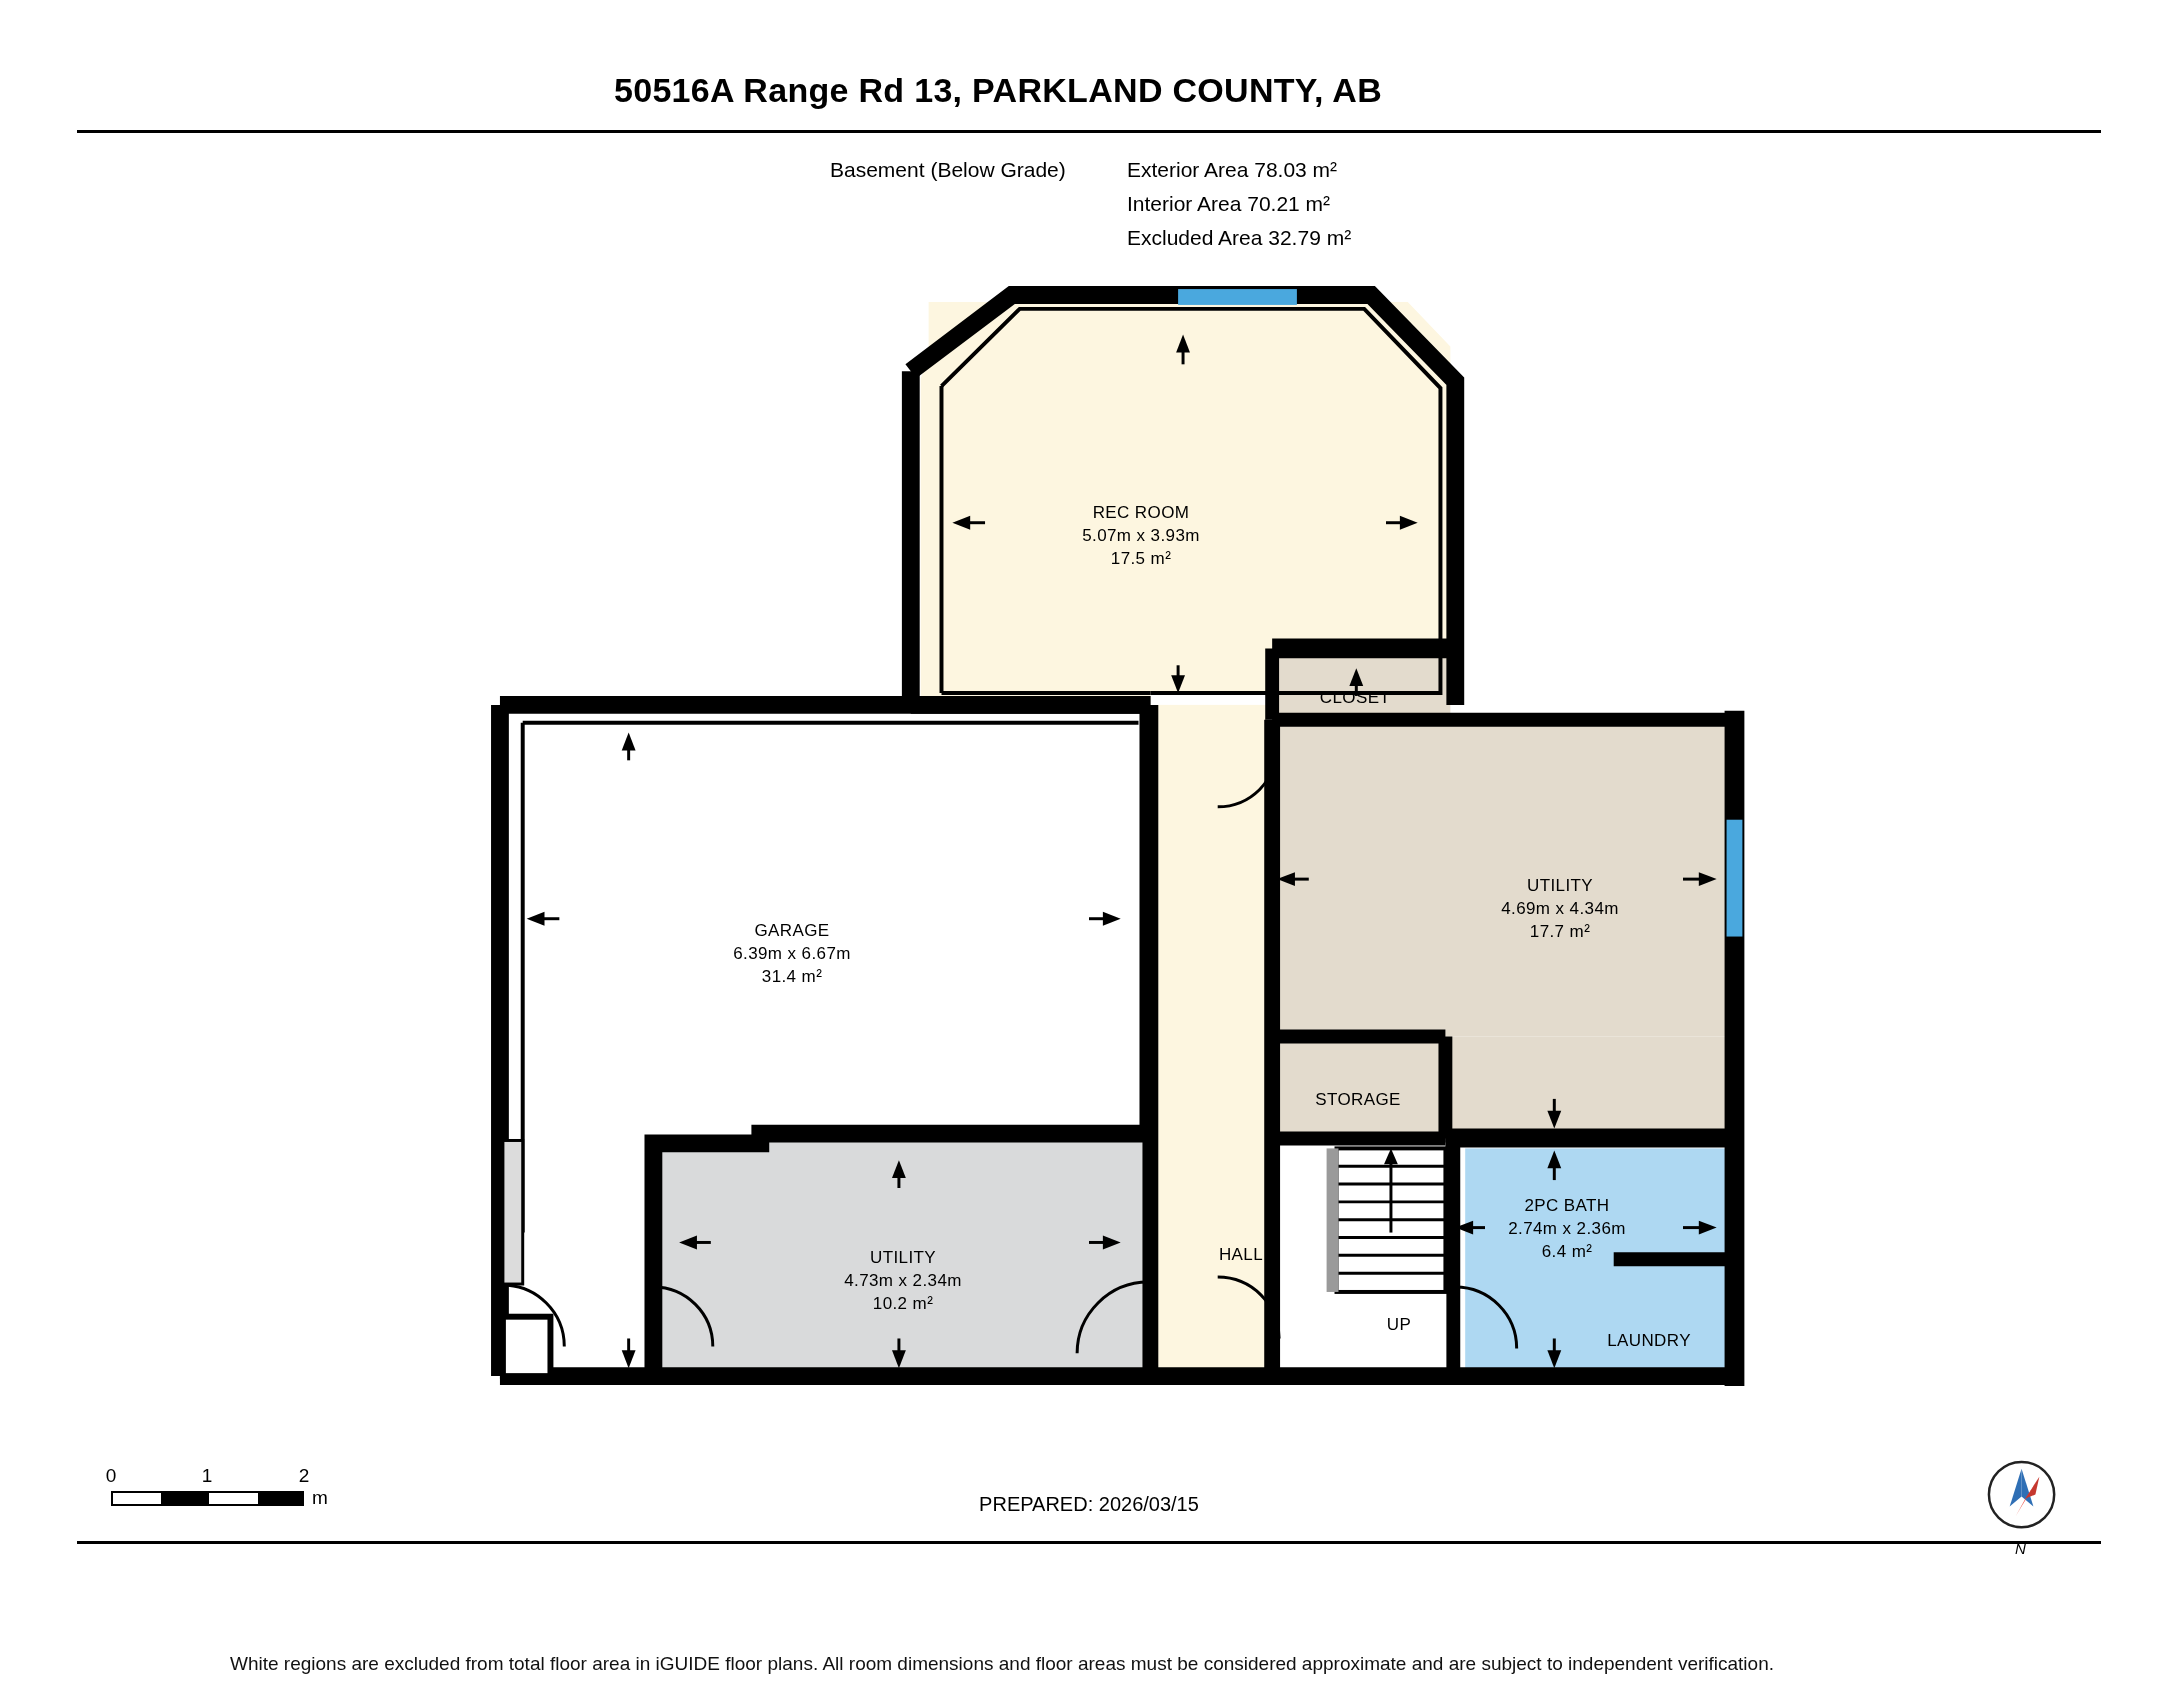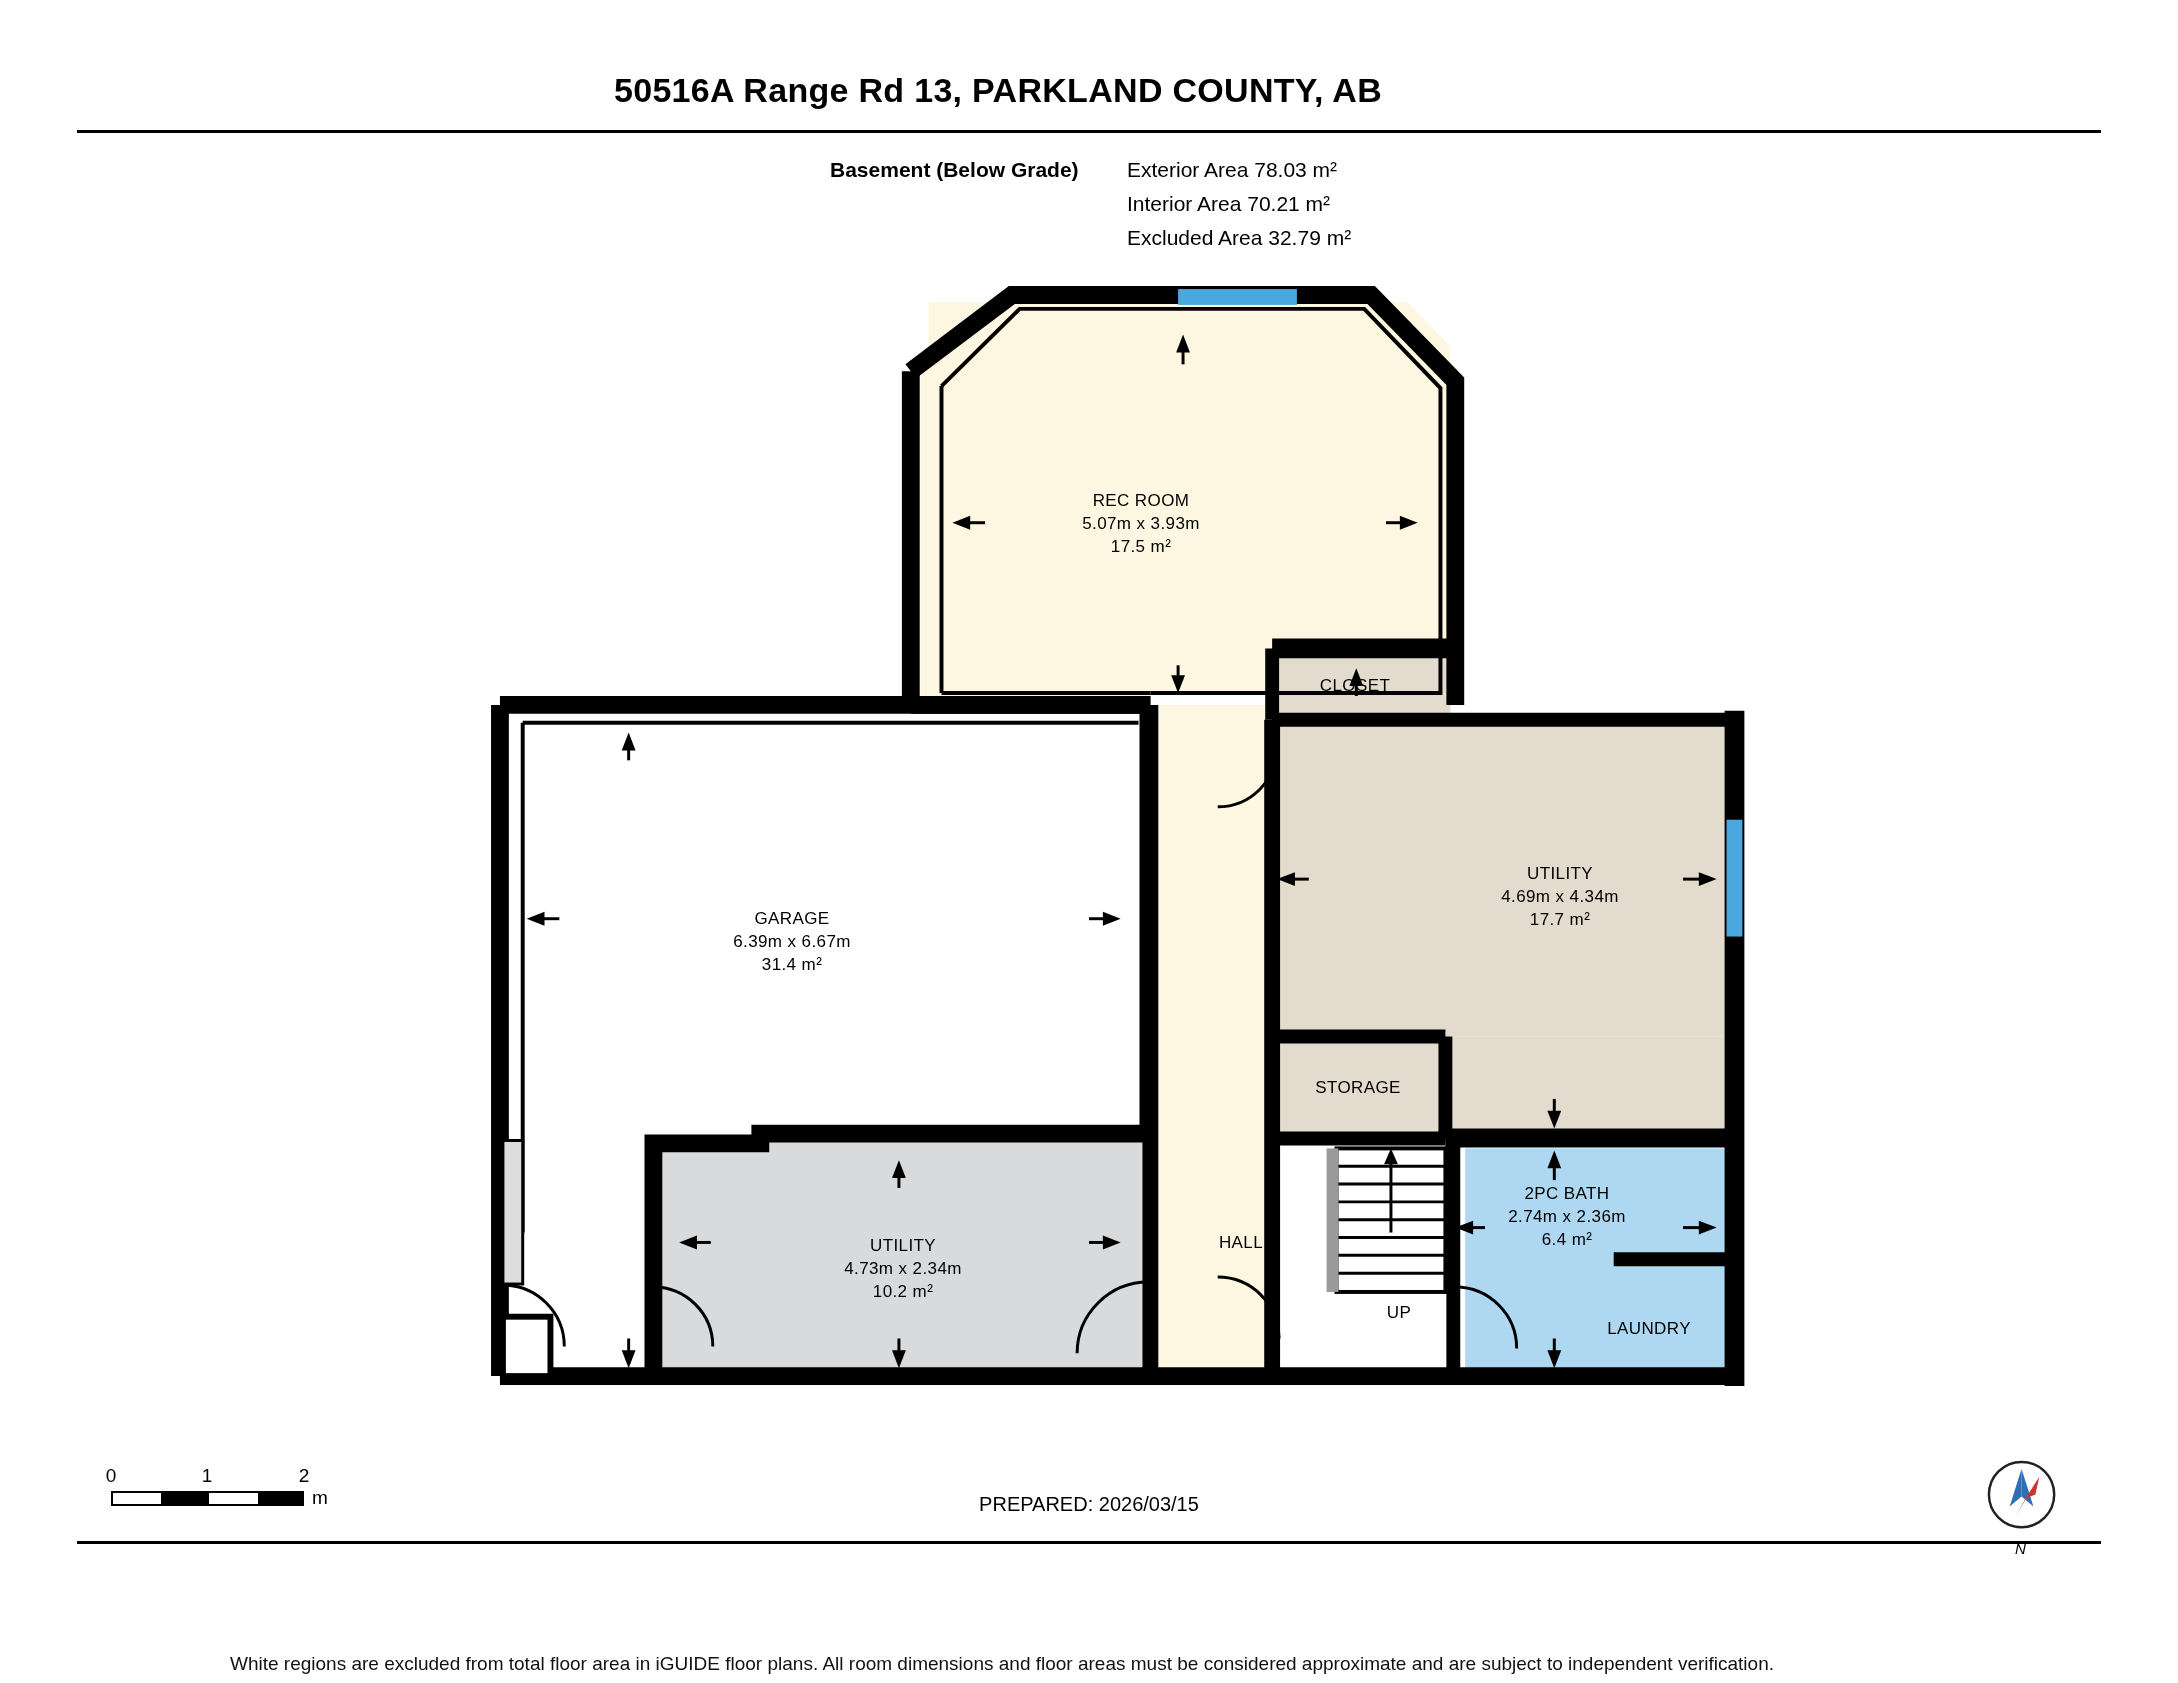--- a/index.html
+++ b/index.html
@@ -38,21 +38,21 @@
 
   
   #area-block {
     position: absolute;
     top: 153px;
     left: 830px;
     font-size: 21px;
     line-height: 34px;
   }
   #area-block .floor-label {
-    font-weight: bold;
+    font-weight: normal;
     display: inline-block;
   }
   #area-block .area-list {
     position: absolute;
     left: 297px;
     top: 0;
     white-space: nowrap;
   }
   #area-block .area-list div { line-height: 34px; }
 
@@ -67,20 +67,21 @@
 
   
   .room-label {
     position: absolute;
     text-align: center;
     font-size: 17px;
     line-height: 23px;
     white-space: nowrap;
     transform: translate(-50%, -50%);
     letter-spacing: 0.4px;
+    margin-top: 12px;
   }
   .room-label .rname { display: block; }
   .room-label .rdim  { display: block; }
   .room-label .rarea { display: block; }
 
   
   #scalebar {
     position: absolute;
     left: 111px;
     top: 1465px;

